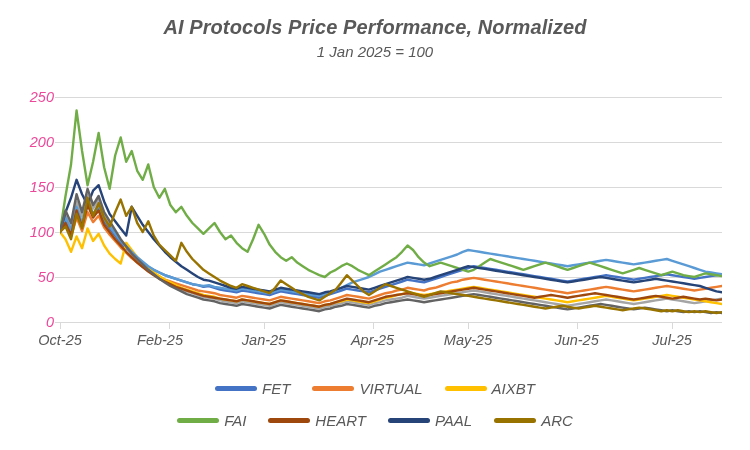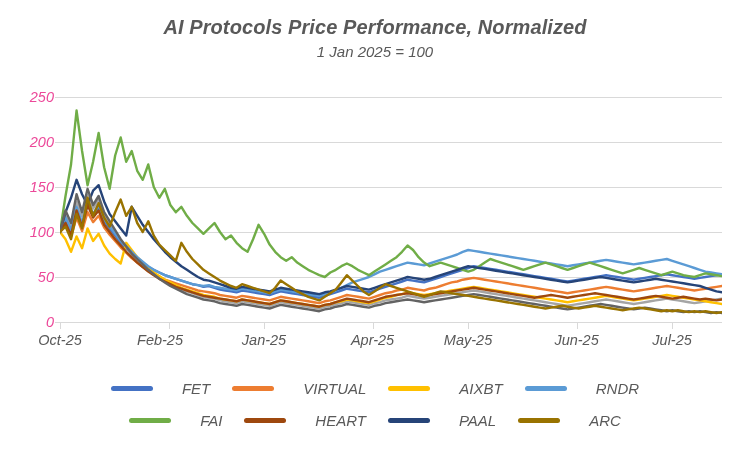--- a/index.html
+++ b/index.html
@@ -27,21 +27,21 @@
   
   .x-axis-line{position:absolute;left:60px;top:322px;width:662px;height:1px;background:#d9d9d9;}
   .x-ticks{position:absolute;left:60px;top:322px;width:662px;height:7px;}
   .x-tick{position:absolute;top:0;width:1px;height:7px;background:#d9d9d9;}
   .x-labels{position:absolute;left:0;top:331px;width:750px;height:22px;}
   .x-tick-label{position:absolute;font-size:14.5px;color:#595959;transform:translateX(-50%);white-space:nowrap;line-height:18px;}
 
   
   .legend{position:absolute;left:0;top:372px;width:750px;}
   .legend-row{display:flex;justify-content:center;align-items:center;height:32px;}
-  .legend-item{display:flex;align-items:center;margin:0 11px;gap:24px;}
+  .legend-item{display:flex;align-items:center;margin:0 11px;}
   .legend-swatch{width:42px;height:5px;border-radius:3px;margin-right:5px;}
   .legend-label{font-size:15px;color:#595959;line-height:17px;white-space:nowrap;}
 </style>
 </head>
 <body>
 
 <div id="chart-root">
 
   <div class="title-block">
     <div class="chart-title">AI Protocols Price Performance, Normalized</div>
@@ -111,24 +111,20 @@
           <span class="legend-label">FET</span>
         </div>
         <div class="legend-item">
           <span class="legend-swatch" style="background: rgb(237, 125, 49);"></span>
           <span class="legend-label">VIRTUAL</span>
         </div>
         <div class="legend-item">
           <span class="legend-swatch" style="background: rgb(255, 192, 0);"></span>
           <span class="legend-label">AIXBT</span>
         </div>
-        <div class="legend-item">
-          <span class="legend-swatch" style="background: rgb(91, 155, 213);"></span>
-          <span class="legend-label">RNDR</span>
-        </div>
       </div>
     <div class="legend-row" id="legend-row-2">
         <div class="legend-item">
           <span class="legend-swatch" style="background: rgb(112, 173, 71);"></span>
           <span class="legend-label">FAI</span>
         </div>
         <div class="legend-item">
           <span class="legend-swatch" style="background: rgb(158, 72, 14);"></span>
           <span class="legend-label">HEART</span>
         </div>

